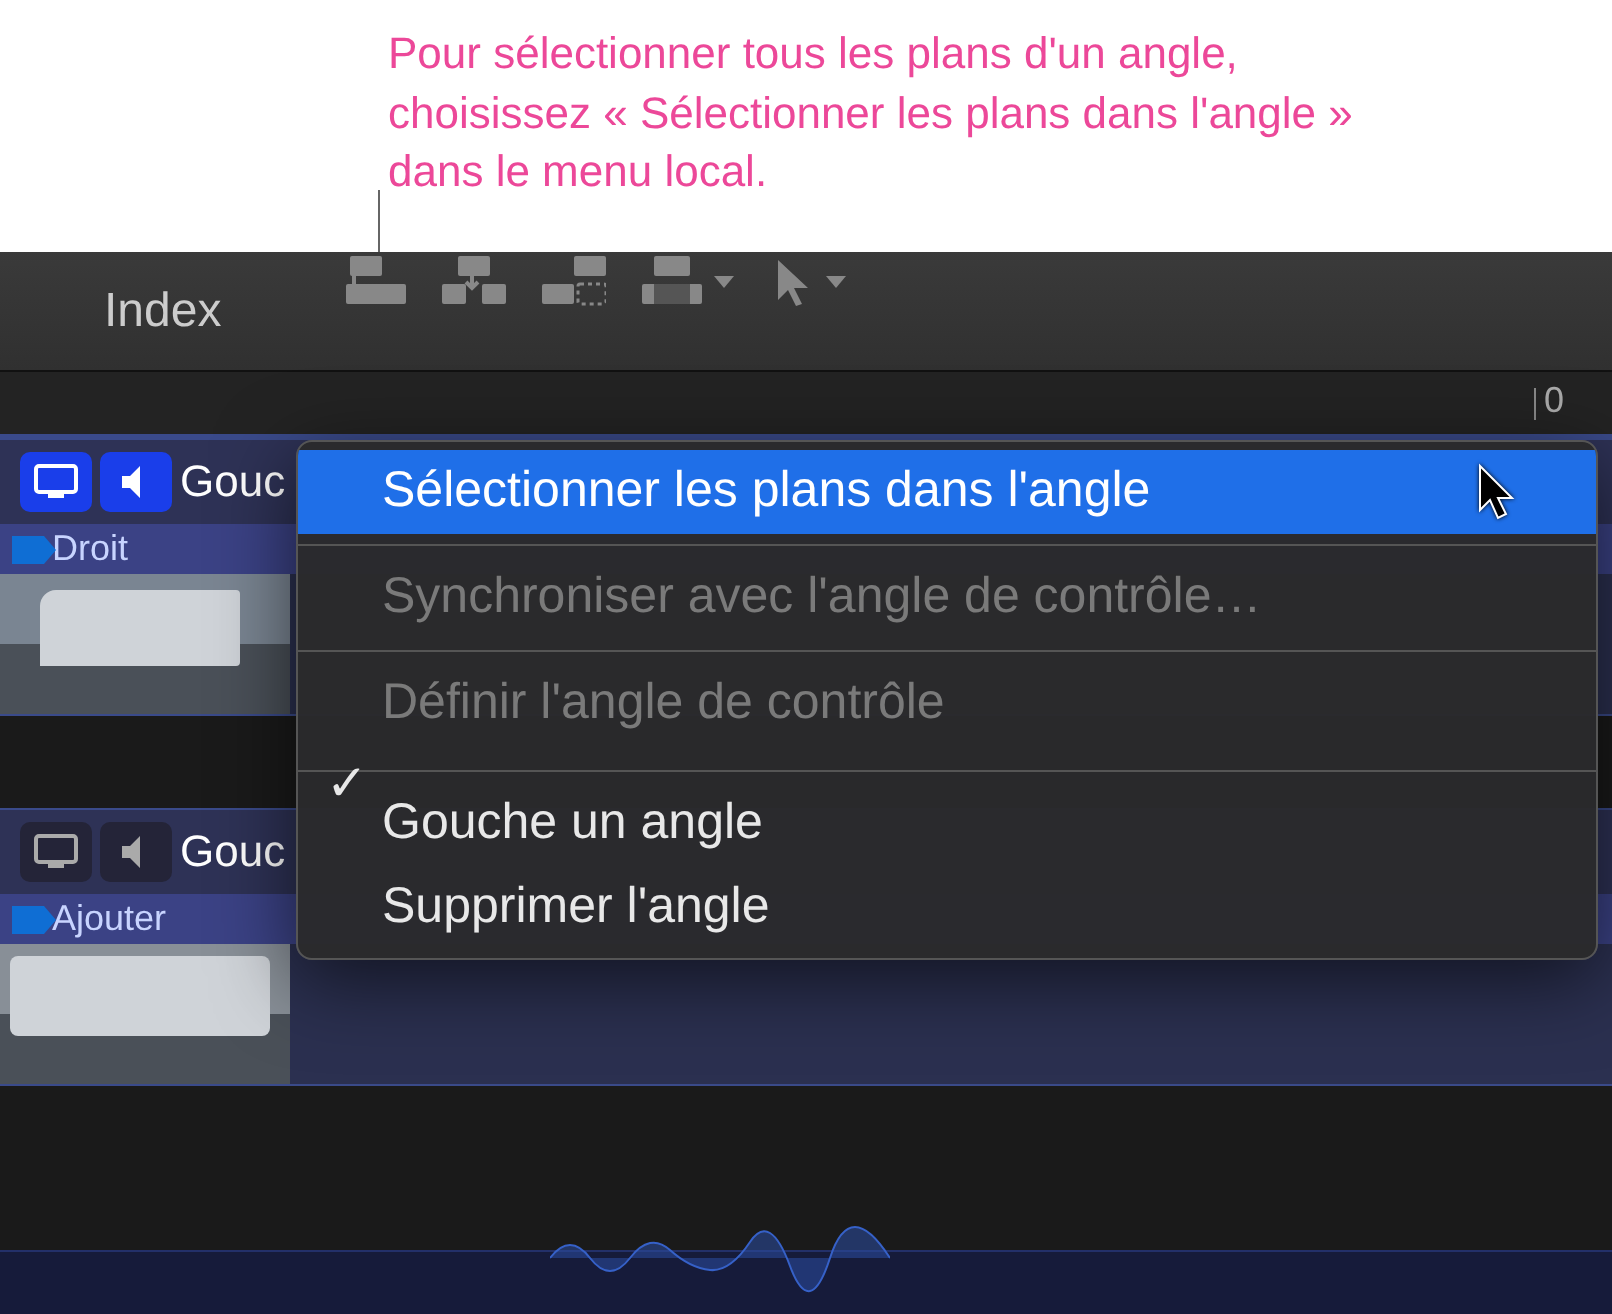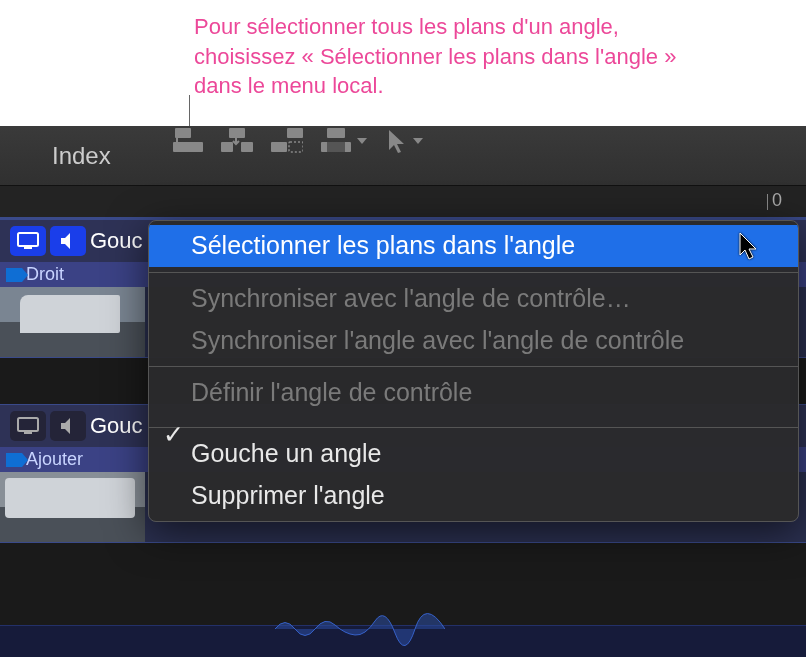--- a/index.html
+++ b/index.html
@@ -365,21 +365,20 @@
   <div class="menu-item highlight">
     <span>Sélectionner les plans dans l'angle</span>
     <span class="cursor-arrow">
       <svg width="22" height="30">
           <path d="M2 2 l0 22 l5 -5 l4 9 l4 -2 l-4 -8 l7 0 z" fill="#000" stroke="#fff" stroke-width="1"></path>
         </svg>
     </span>
   </div>
   <div class="menu-sep"></div>
   <div class="menu-item disabled">Synchroniser avec l'angle de contrôle…</div>
-  <div class="menu-item disabled">Synchroniser l'angle avec l'angle de contrôle</div>
   <div class="menu-sep"></div>
   <div class="menu-item disabled">Définir l'angle de contrôle</div>
   <div class="menu-item">
     <span class="check">✓</span>
   </div>
   <div class="menu-sep"></div>
   <div class="menu-item">Gouche un angle</div>
   <div class="menu-item">Supprimer l'angle</div>
 </div>
 

